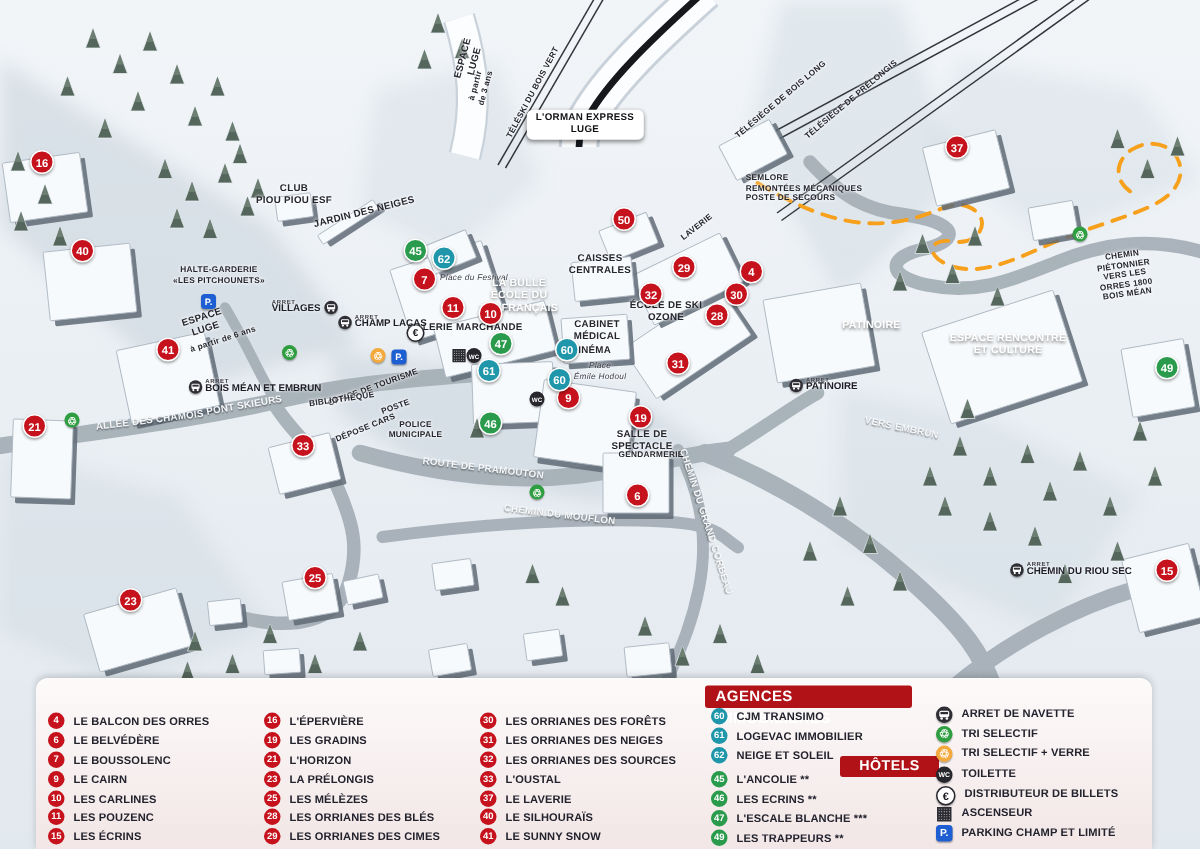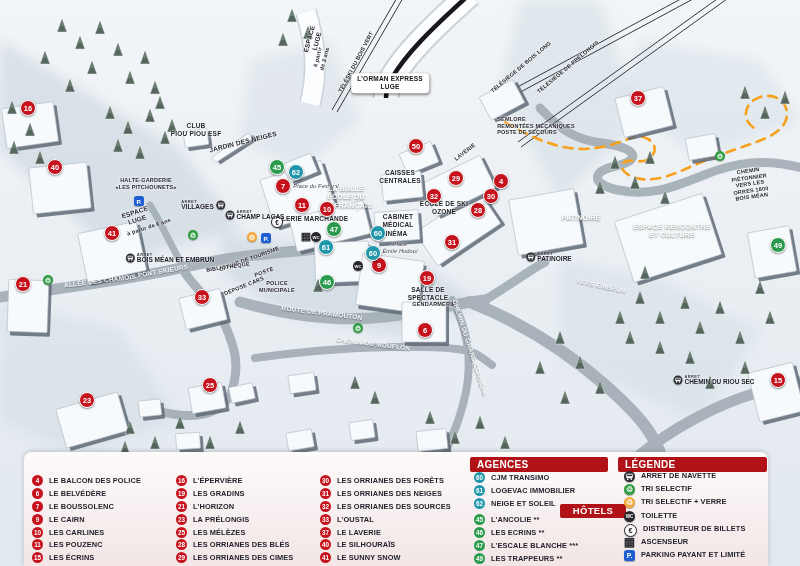--- a/index.html
+++ b/index.html
@@ -688,27 +688,26 @@
       <div class="mk" style="background: rgb(42, 155, 76); left: 778px; top: 245px;">49</div>
       <div class="mk" style="background: rgb(31, 150, 170); left: 296px; top: 172px;">62</div>
       <div class="mk" style="background: rgb(31, 150, 170); left: 326px; top: 247px;">61</div>
       <div class="mk" style="background: rgb(31, 150, 170); left: 378px; top: 233px;">60</div>
       <div class="mk" style="background: rgb(31, 150, 170); left: 373px; top: 253px;">60</div>
     </div>
 
 
   <div class="panel">
     <div class="hdr" style="left:446px;top:5px;width:131px">AGENCES IMMOBILIÈRES</div>
-    <div class="hdr" style="left:594px;top:5px;width:142px">LÉGENDE</div>
     <div class="hdr hotels" style="left:536px;top:52px;width:66px">HÔTELS</div>
 
     <div class="col" id="res-col-1" style="left:8px;top:22px">
         <div class="row">
           <span class="badge" style="background: rgb(198, 18, 28);">4</span>
-          <span class="rlabel">LE BALCON DES POLICE</span>
+          <span class="rlabel">LE BALCON DES ORRES</span>
         </div>
         <div class="row">
           <span class="badge" style="background: rgb(198, 18, 28);">6</span>
           <span class="rlabel">LE BELVÉDÈRE</span>
         </div>
         <div class="row">
           <span class="badge" style="background: rgb(198, 18, 28);">7</span>
           <span class="rlabel">LE BOUSSOLENC</span>
         </div>
         <div class="row">
@@ -847,17 +846,17 @@
         <div class="lrow">
           <span class="icn legend-icn" style="width: 11px; height: 11px; border-radius: 50%; font-weight: bold; background: rgb(255, 255, 255); border: 1px solid rgb(38, 38, 44); color: rgb(28, 28, 34); font-size: 7.26px;">€</span>
           <span class="rlabel" style="margin-left: 0px;">DISTRIBUTEUR DE BILLETS</span>
         </div>
         <div class="lrow">
           <span class="icn flat legend-icn" style="width: 11px; height: 11px; border-radius: 50%; font-weight: bold; color: rgb(44, 44, 51); font-size: 12px;">▦</span>
           <span class="rlabel" style="margin-left: 0px;">ASCENSEUR</span>
         </div>
         <div class="lrow">
           <span class="icn legend-icn" style="width: 11px; height: 11px; border-radius: 2.5px; font-weight: bold; background: rgb(29, 94, 210); color: rgb(255, 255, 255); font-size: 6.82px;">P.</span>
-          <span class="rlabel" style="margin-left: 0px;">PARKING PAYANT ET LIMITÉ</span>
+          <span class="rlabel" style="margin-left: 0px;">PARKING CHAMP ET LIMITÉ</span>
         </div>
       </div>
   </div>
 </div>
 
 </body></html>

